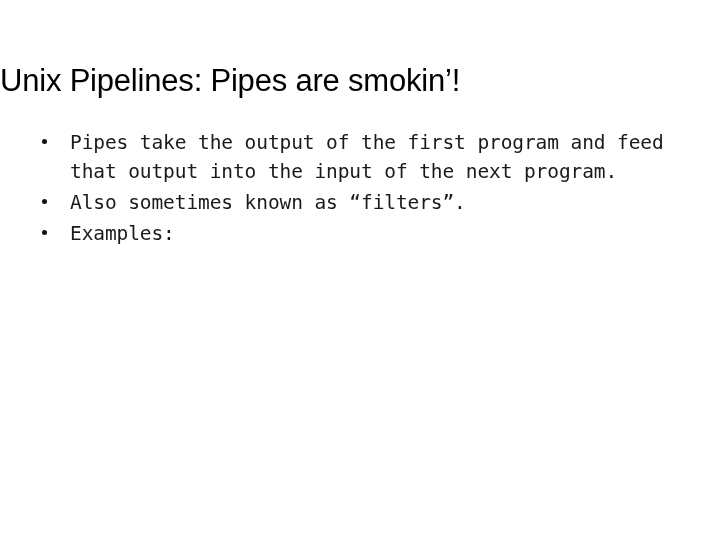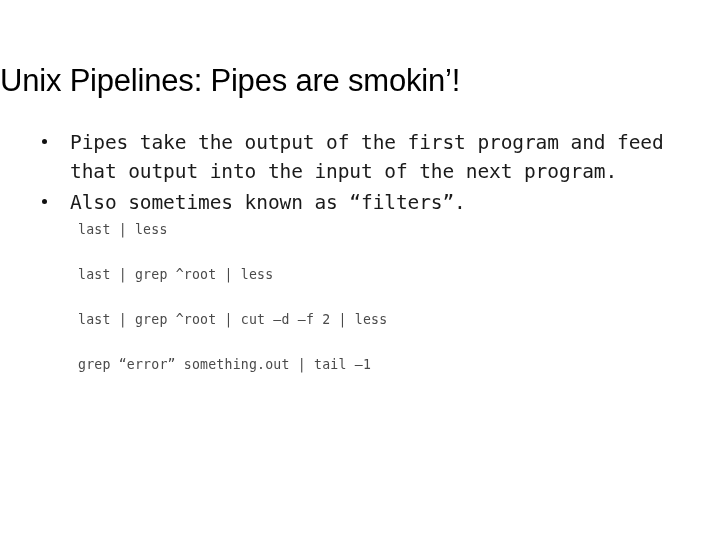--- a/index.html
+++ b/index.html
@@ -98,22 +98,20 @@
     <div class="bullet-item">
       <span class="dot"></span>
       <span class="bullet-text">Pipes take the output of the first program and feed that output into the input of the next program.</span>
     </div>
 
     <div class="bullet-item">
       <span class="dot"></span>
       <span class="bullet-text">Also sometimes known as “filters”.</span>
     </div>
 
+    <div class="bullet-item">
+      <span class="dot"></span>
+      <span class="bullet-text">Examples:</span>
+    </div>
 
-    <ul class="code-list">
-      <li class="code-line">last | less</li>
-      <li class="code-line">last | grep ^root | less</li>
-      <li class="code-line">last | grep ^root | cut –d –f 2 | less</li>
-      <li class="code-line">grep “error” something.out | tail –1</li>
-    </ul>
 
   </div>
 </div>
 
 </body></html>

